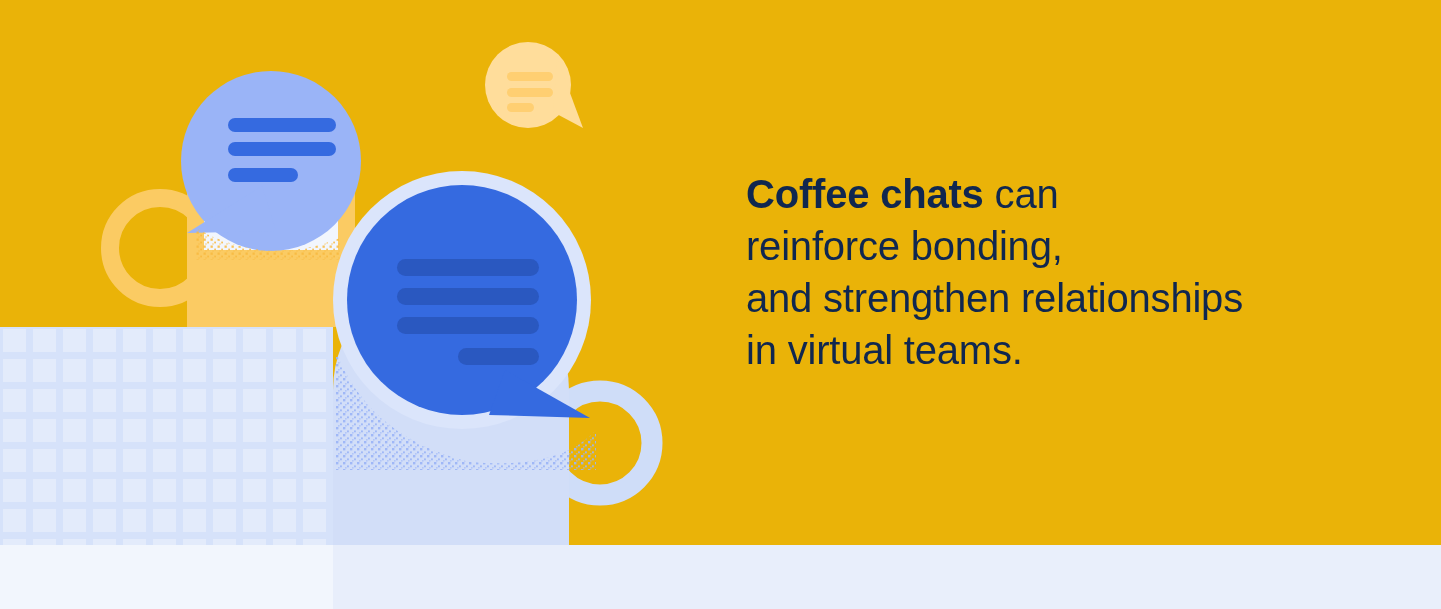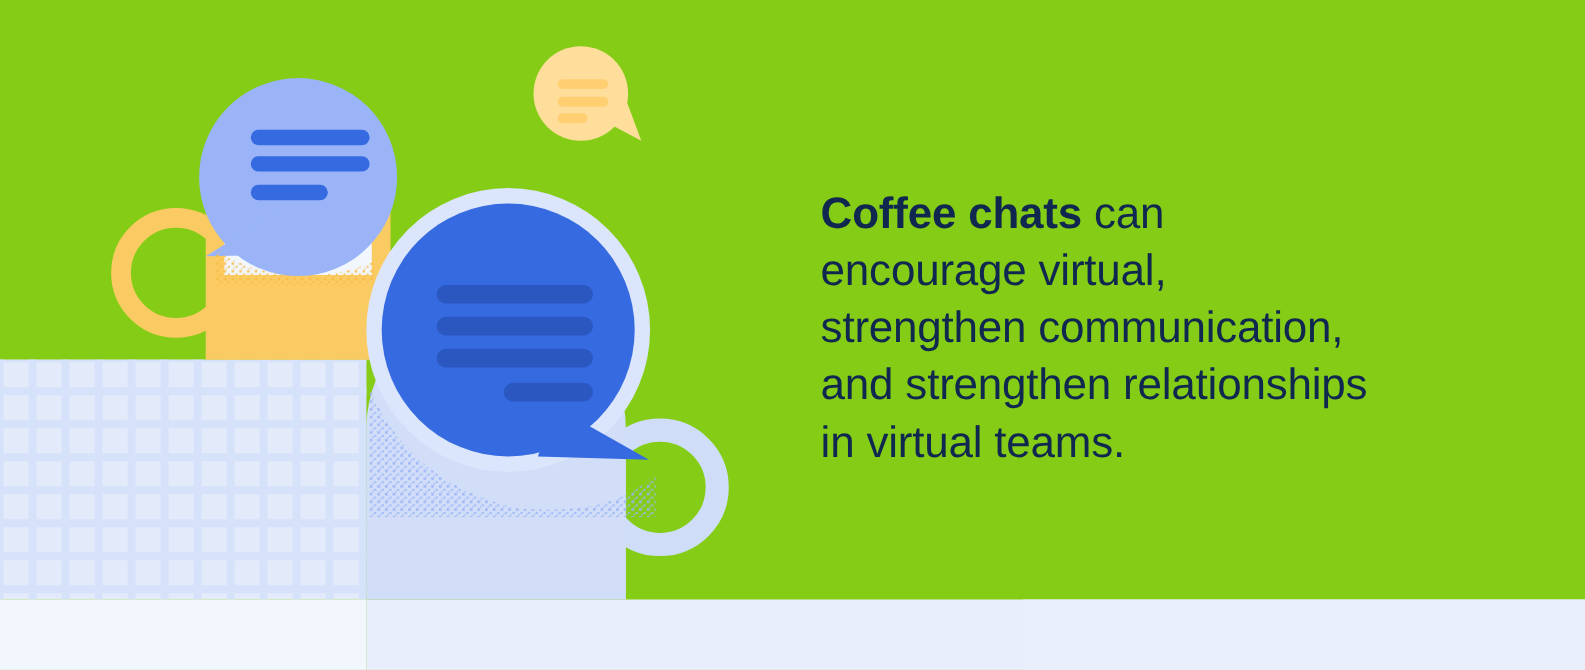--- a/index.html
+++ b/index.html
@@ -9,21 +9,21 @@
     background: #f2f6fd;
   }
   body {
     font-family: "Liberation Sans", sans-serif;
   }
 
   #stage {
     position: relative;
     width: 1441px;
     height: 609px;
-    background: #84cc16;
+    background: #eab308;
     overflow: hidden;
   }
 
   
   .grid-panel {
     position: absolute;
     left: 0;
     top: 327px;
     width: 333px;
     height: 218px;
@@ -169,19 +169,18 @@
         <rect x="397" y="259" width="142" height="17" rx="8.5" fill="#2a58c0"></rect>
         <rect x="397" y="288" width="142" height="17" rx="8.5" fill="#2a58c0"></rect>
         <rect x="397" y="317" width="142" height="17" rx="8.5" fill="#2a58c0"></rect>
         <rect x="458" y="348" width="81" height="17" rx="8.5" fill="#2a58c0"></rect>
       </g>
     </svg>
   </div>
 
   <div class="copy">
     <div class="copy-line"><span class="lead">Coffee chats</span><span> can</span></div>
-    <div class="copy-line">encourage virtual,</div>
-    <div class="copy-line">strengthen communication,</div>
+    <div class="copy-line">reinforce bonding,</div>
     <div class="copy-line">and strengthen relationships</div>
     <div class="copy-line">in virtual teams.</div>
   </div>
 
 </div>
 
 </body></html>

